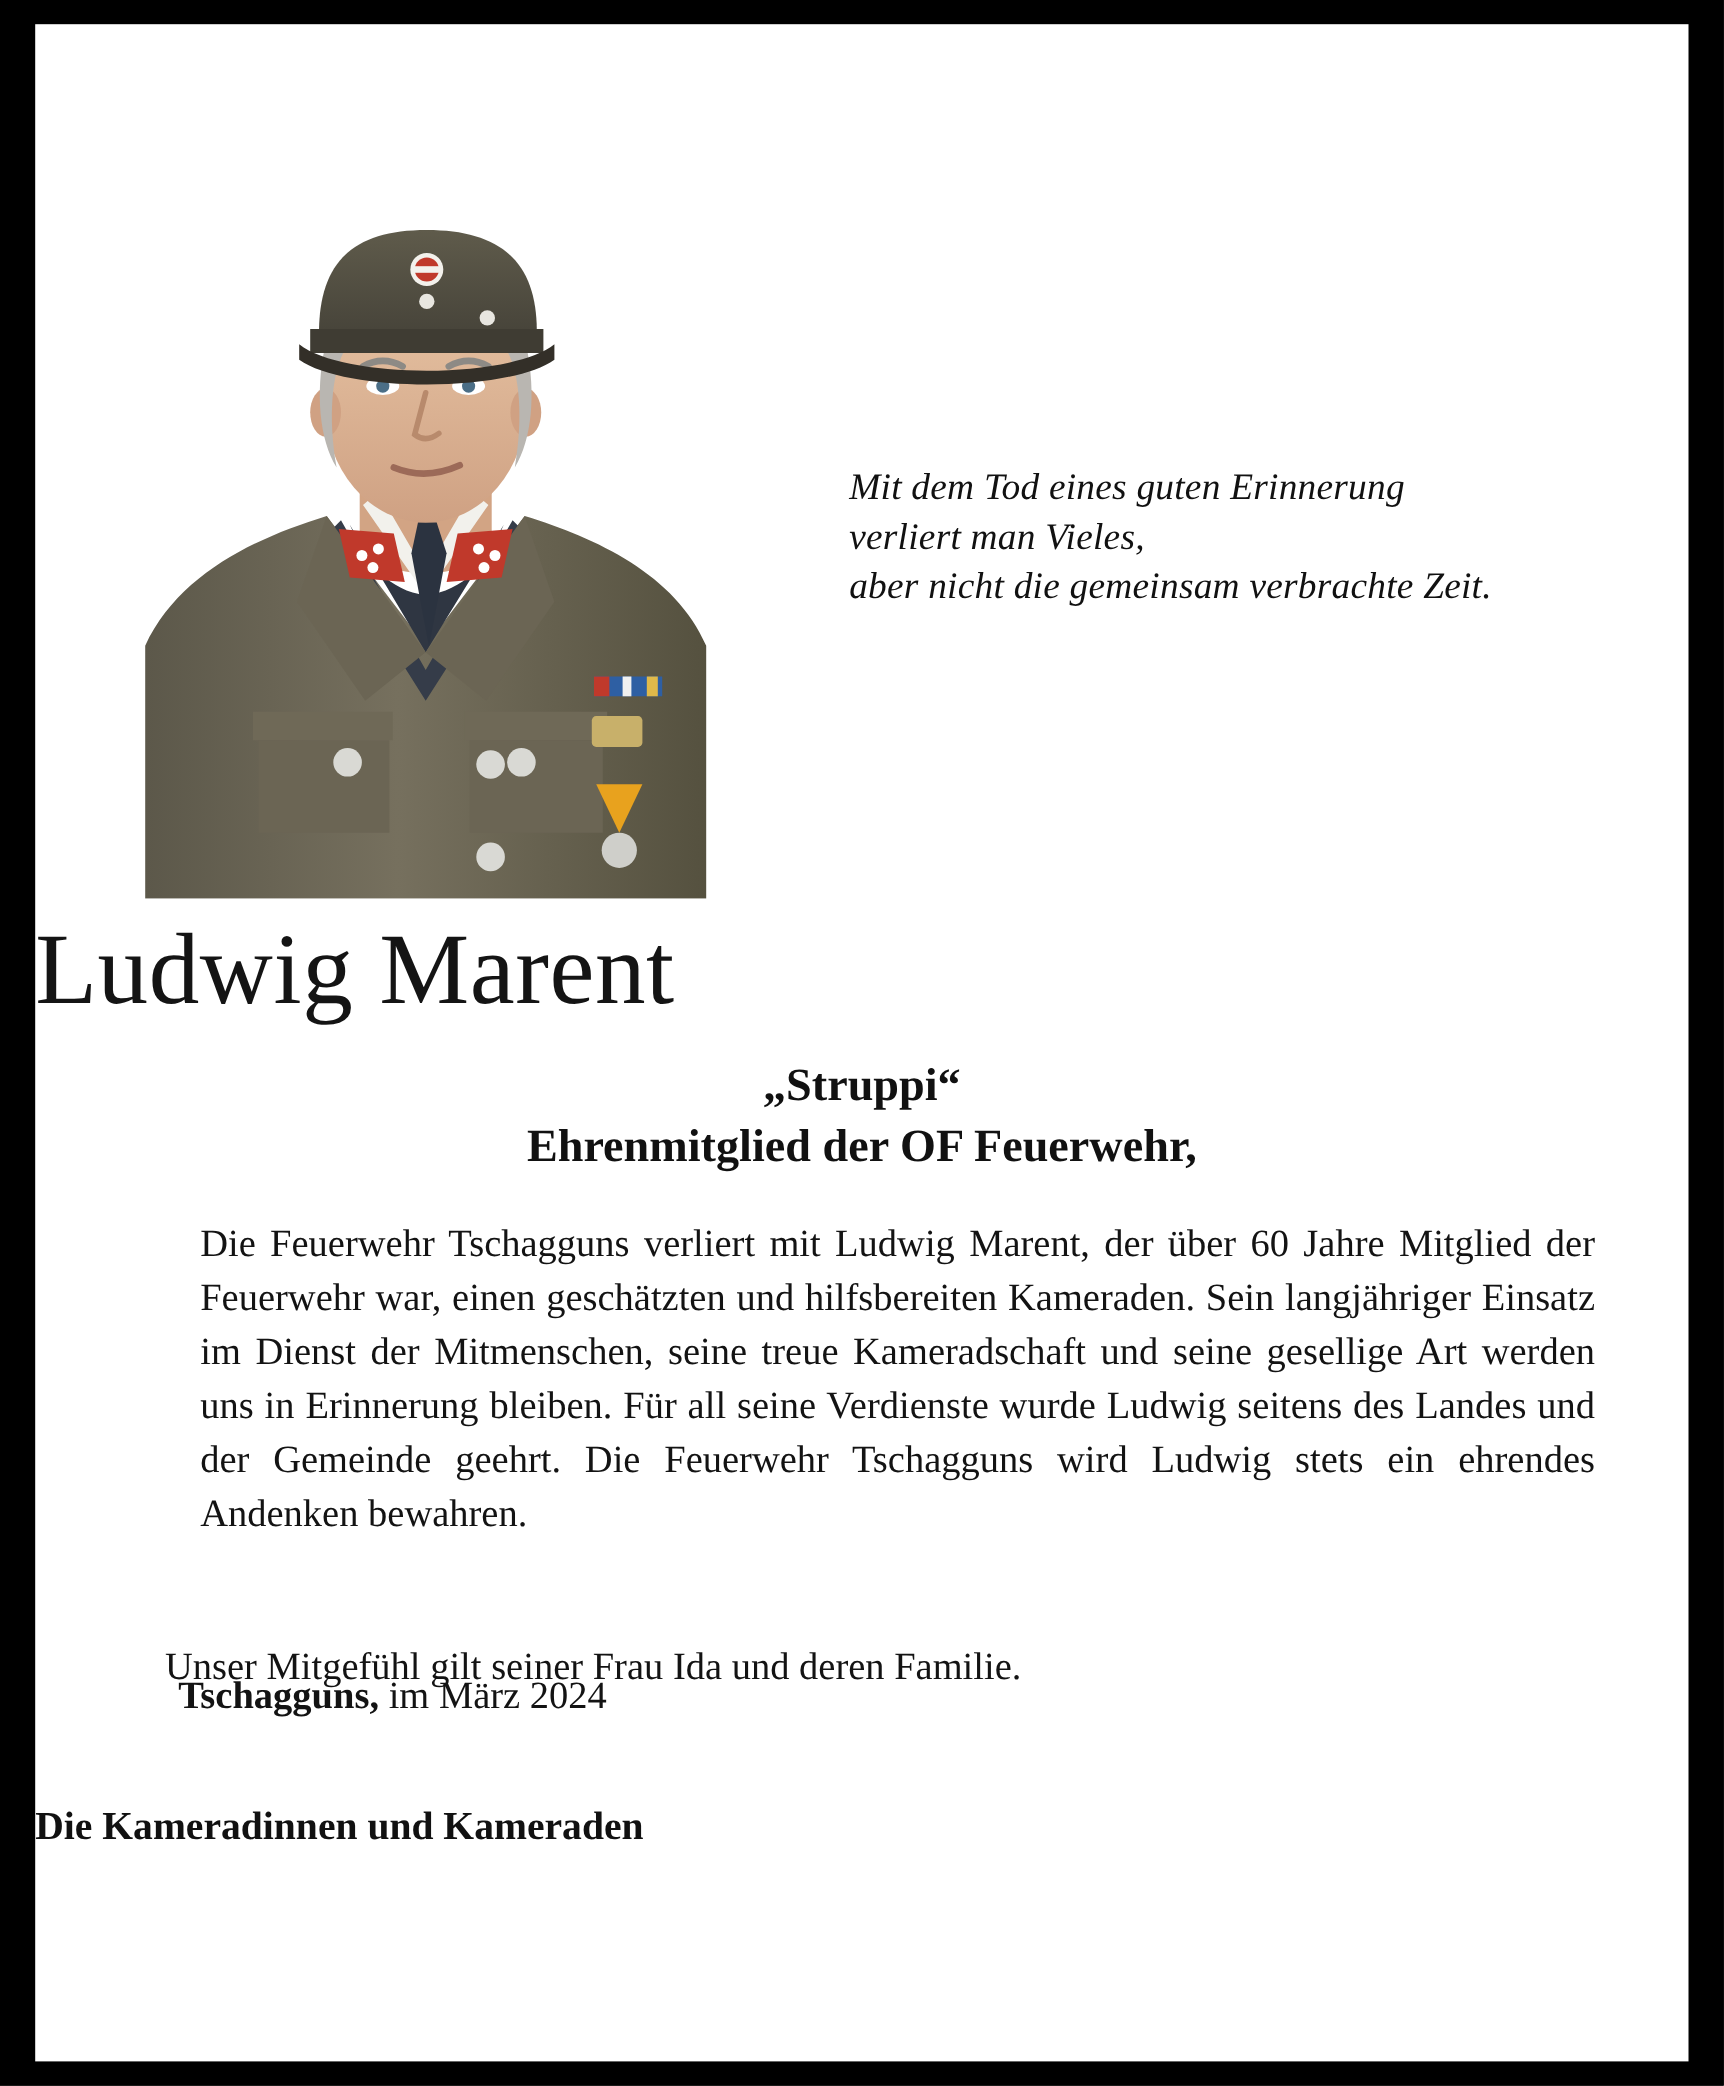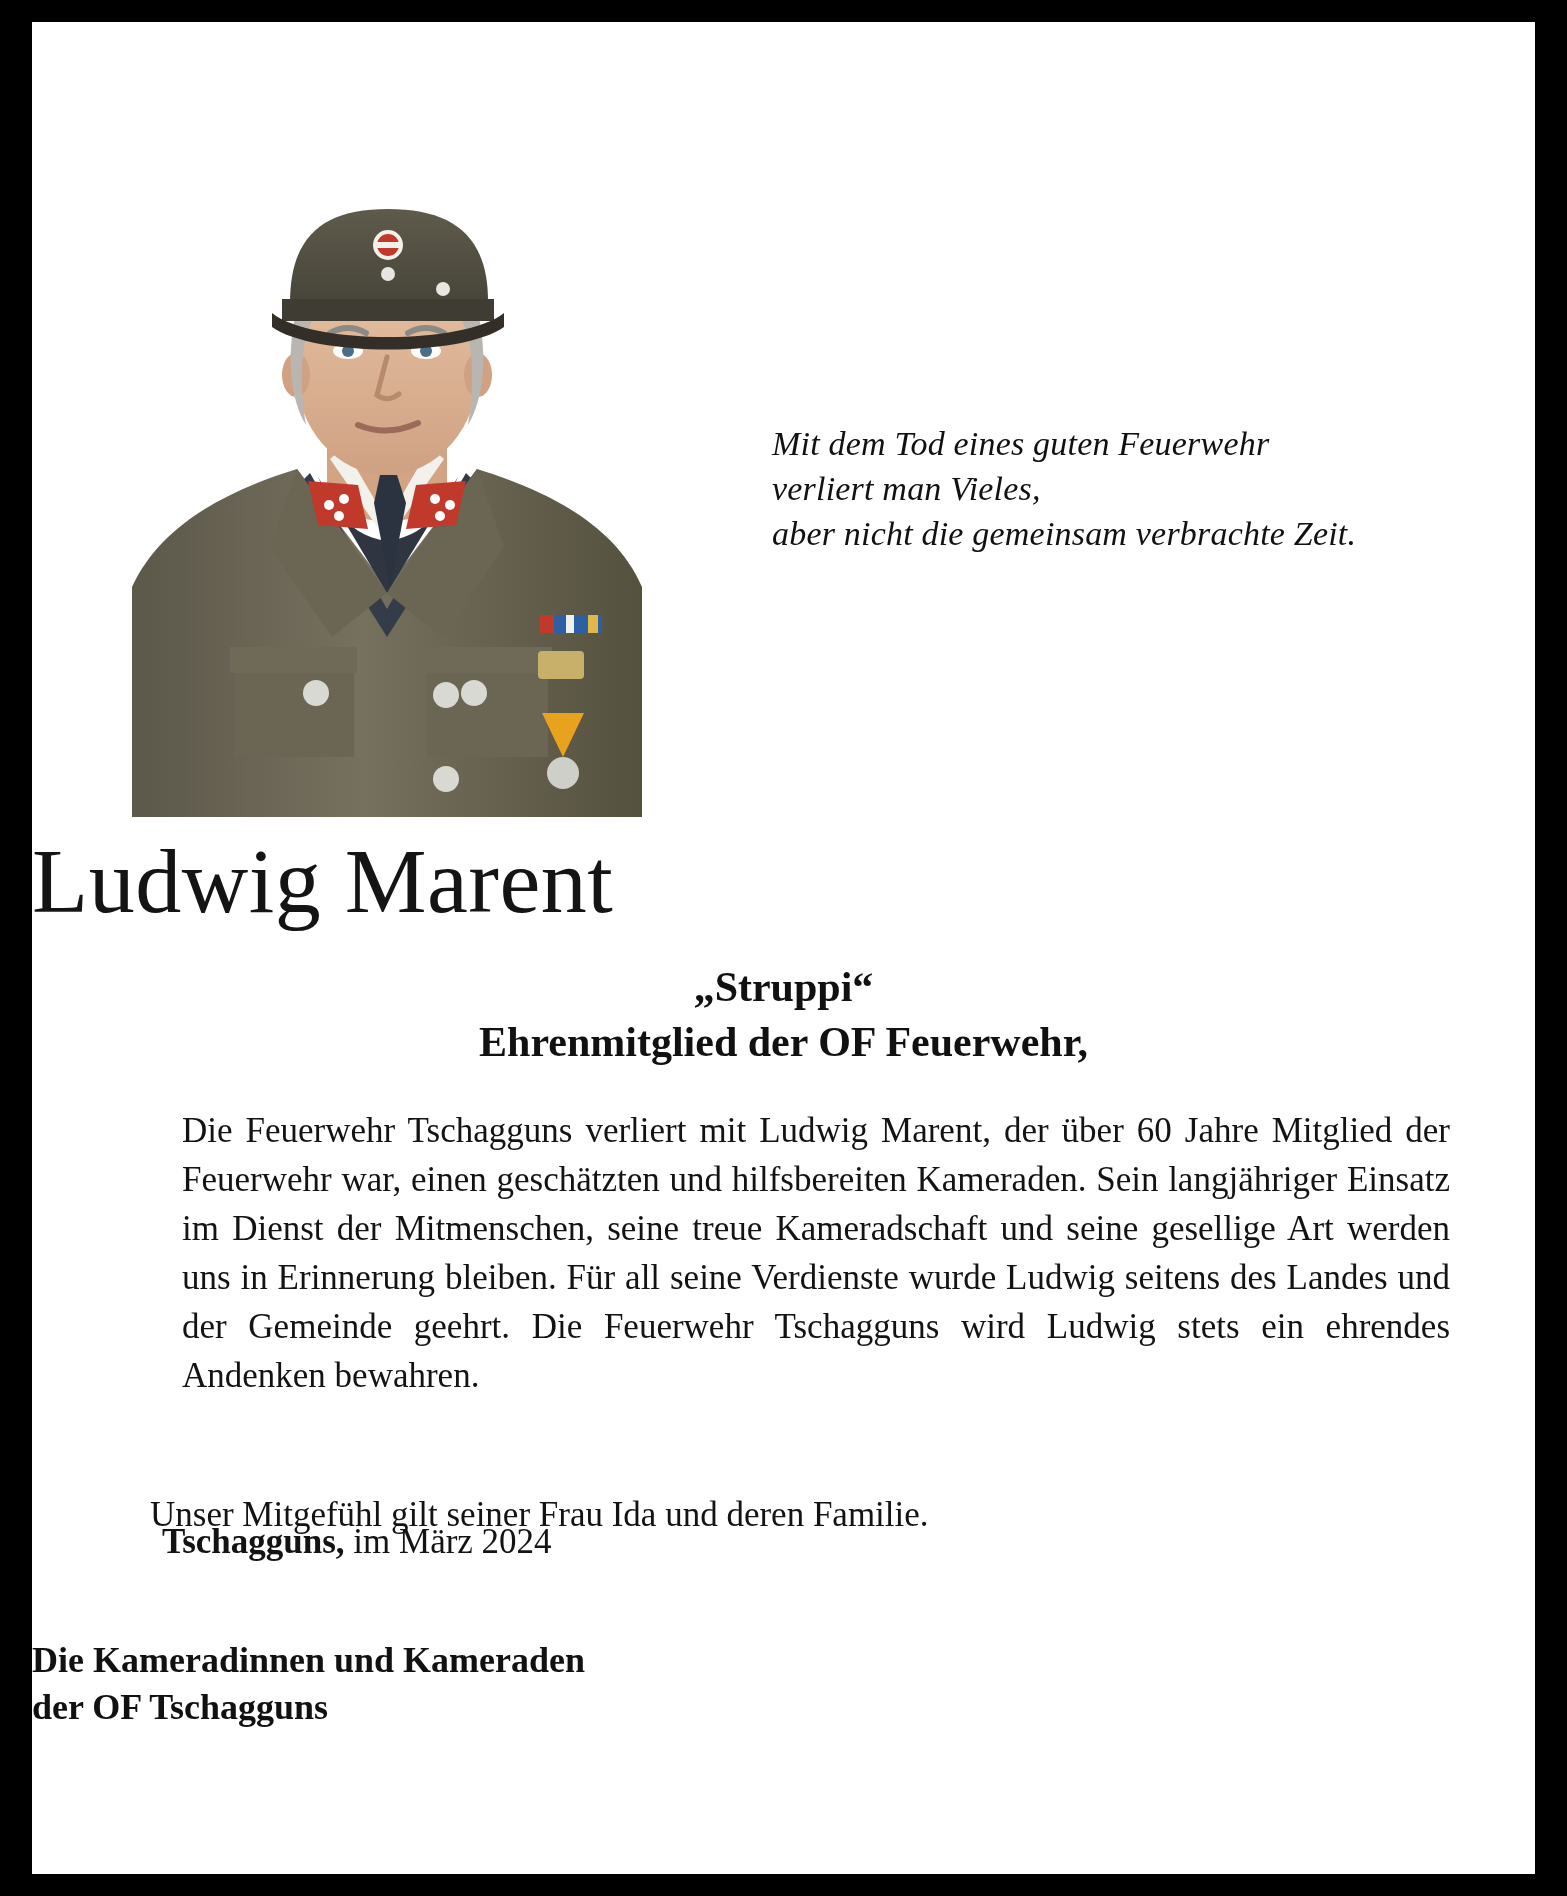--- a/index.html
+++ b/index.html
@@ -219,21 +219,21 @@
 
         <rect x="416" y="534" width="46" height="28" rx="4" fill="#c8b06a"></rect>
         <ellipse cx="439" cy="548" r="9" fill="#8c7a3f"></ellipse>
 
         <path d="M420 596 L462 596 L441 640 Z" fill="#e8a21e"></path>
         <circle cx="441" cy="656" r="16" fill="#cfcfca"></circle>
       </svg>
     </div>
 
     <div class="motto">
-      <div>Mit dem Tod eines guten Feuerwehr</div>
+      <div>Mit dem Tod eines guten Erinnerung</div>
       <div>verliert man Vieles,</div>
       <div>aber nicht die gemeinsam verbrachte Zeit.</div>
     </div>
 
     <div class="name">Ludwig Marent</div>
 
     <div class="subtitle">
       <div>„Struppi“</div>
       <div>Ehrenmitglied der OF Feuerwehr,</div>
     </div>
@@ -241,17 +241,16 @@
     <div class="body-text">Die Feuerwehr Tschagguns verliert mit Ludwig Marent, der über 60 Jahre Mitglied der Feuerwehr war, einen geschätzten und hilfsbereiten Kameraden. Sein langjähriger Einsatz im Dienst der Mitmenschen, seine treue Kameradschaft und seine gesellige Art werden uns  in Erinnerung bleiben. Für all seine Verdienste wurde Ludwig seitens des Landes und der Gemeinde geehrt. Die Feuerwehr Tschagguns wird Ludwig stets ein ehrendes Andenken bewahren.</div>
 
     <div class="para2">Unser Mitgefühl gilt seiner Frau Ida und deren Familie.</div>
 
     <div class="place-line">
       <b>Tschagguns,</b><span> im März 2024</span>
     </div>
 
     <div class="signature">
       <div>Die Kameradinnen und Kameraden</div>
-      <div>der OF Tschagguns</div>
     </div>
 
   </div>
 </div>
 
 </body></html>

